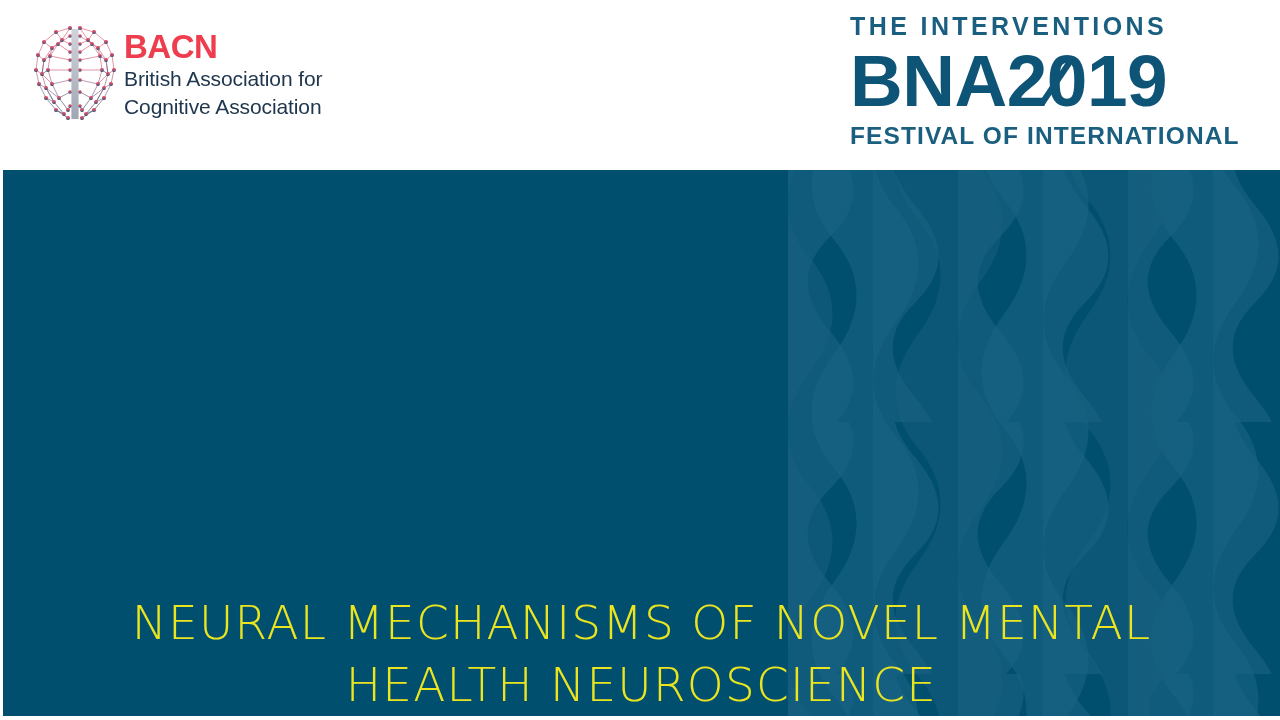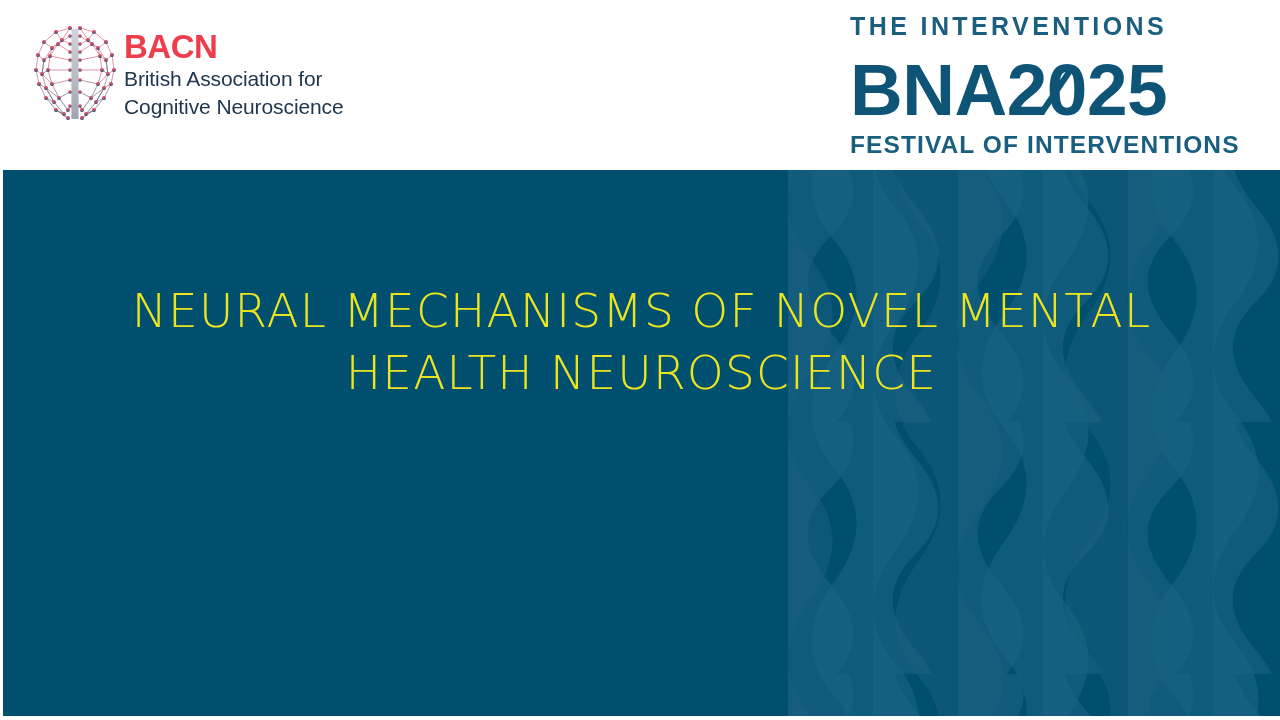--- a/index.html
+++ b/index.html
@@ -66,21 +66,21 @@
     line-height:1;
     color:#1b5f80;
     white-space:nowrap;
   }
   #bna-main {
     font-family:"Liberation Sans", sans-serif;
     font-weight:bold;
     font-size:73px;
     letter-spacing:-0.5px;
     line-height:1.03;
-    margin-top:13px;
+    margin-top:4px;
     color:#0d5476;
     white-space:nowrap;
     display:flex;
     align-items:baseline;
   }
   #bna-main .zero-slash {
     position:relative;
     display:inline-block;
   }
   #bna-main .zero-slash::after {
@@ -122,21 +122,21 @@
   #pattern svg { display:block; }
 
   
   #title-block {
     position:absolute;
     left:3px; top:170px;
     width:1277px; height:546px;
     display:flex;
     flex-direction:column;
     align-items:center;
-    justify-content:flex-start;
+    justify-content:flex-end;
     padding-top:110px;
     z-index:20;
     pointer-events:none;
   }
   .title-line {
     font-family:"DejaVu Sans", sans-serif;
     font-weight:300;
     font-size:47px;
     letter-spacing:1.2px;
     color:#ebe520;
@@ -411,29 +411,29 @@
           <circle cx="44" cy="84" r="1.8"></circle>
             <circle cx="54" cy="84" r="1.8"></circle>
           <circle cx="44" cy="14" r="1.8"></circle>
             <circle cx="54" cy="14" r="1.8"></circle>
         </g>
       </svg>
 
       <div id="bacn-text">
         <div id="bacn-wordmark">BACN</div>
         <div class="bacn-sub">British Association for</div>
-        <div class="bacn-sub">Cognitive Neuroscience</div>
+        <div class="bacn-sub">Cognitive Association</div>
       </div>
     </div>
 
     <div id="bna-logo">
       <div id="bna-top">THE INTERVENTIONS</div>
       <div id="bna-main">
         <span>BNA2</span>
           <span class="zero-slash">0</span>
-          <span>25</span>
+          <span>19</span>
       </div>
-      <div id="bna-bottom">FESTIVAL OF INTERVENTIONS</div>
+      <div id="bna-bottom">FESTIVAL OF INTERNATIONAL</div>
     </div>
 
   </div>
 
 </div>
 
 </body></html>

